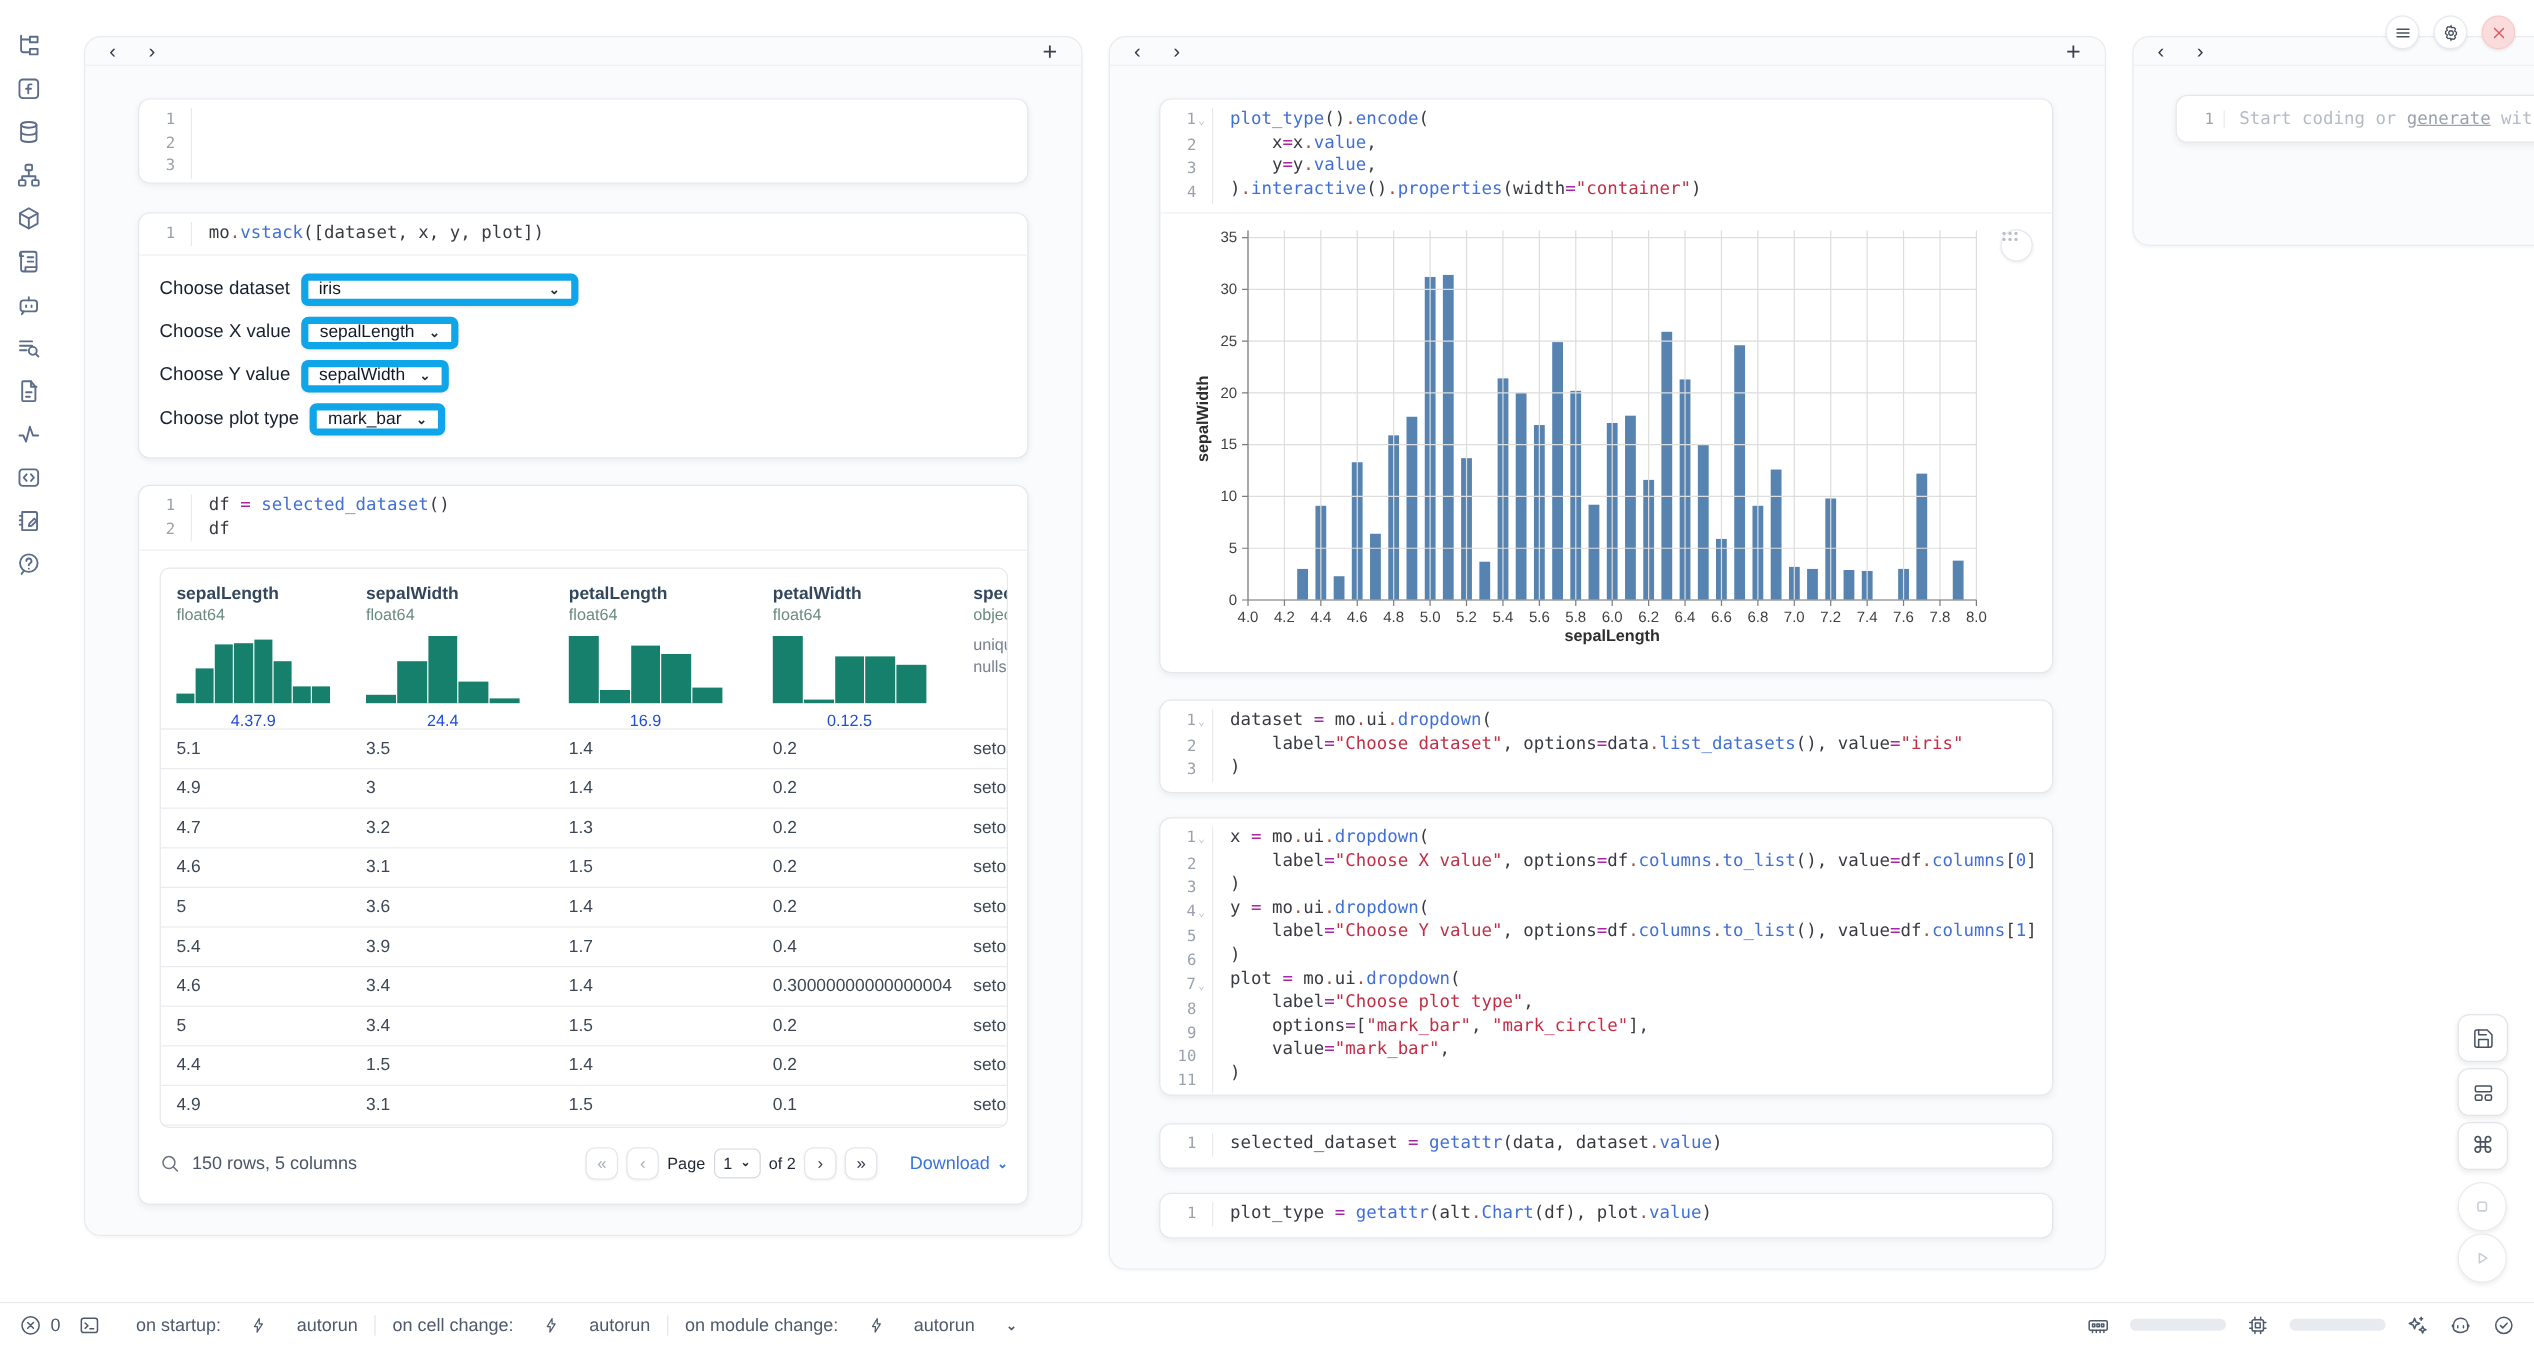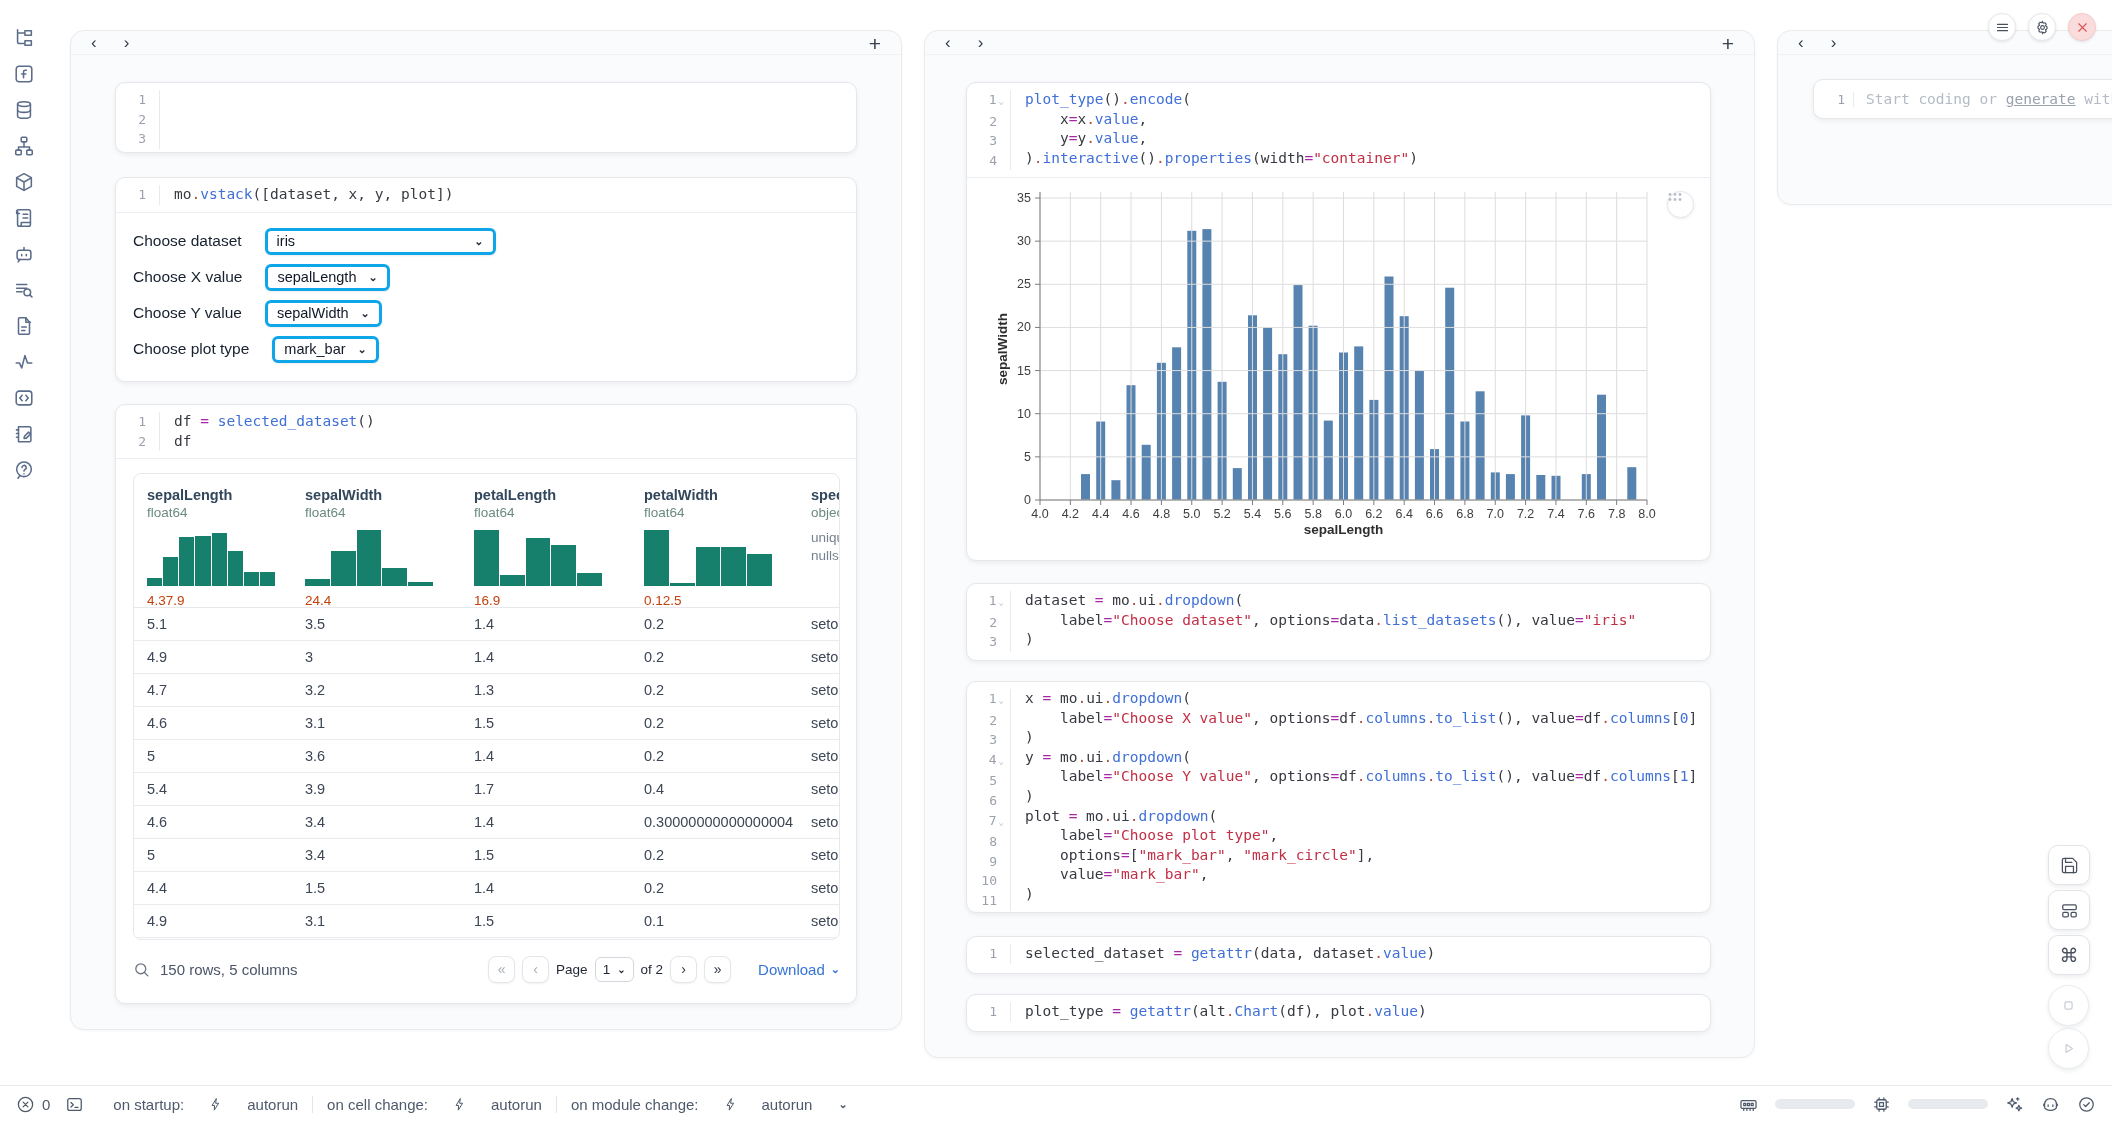--- a/index.html
+++ b/index.html
@@ -42,40 +42,40 @@
   .gutter .nofold { display:inline-block; width:7px; }
   .lines { padding-left:14px; white-space:pre; color:#383a42; }
   .kw  { color:#a626a4; }
   .fn  { color:#3f6fd7; }
   .str { color:#c22f45; }
   .num { color:#3f6fd7; }
   .dot { color:#ad4f44; }
 
   
   .dd-out { padding:15px 0 0 17px; display:flex; flex-direction:column; gap:9px; }
-  .drow { display:flex; align-items:center; gap:23px; height:27px; font-size:15.5px; color:#16202e; }
+  .drow { display:flex; align-items:center; gap:9px; height:27px; font-size:15.5px; color:#16202e; }
   .select { display:inline-flex; align-items:center; justify-content:space-between;
-    border:3px solid #0ea5e9; border-radius:6px; background:#fff; height:27px;
+    border:6px solid #0ea5e9; border-radius:6px; background:#fff; height:27px;
     padding:0 9px; font-size:14.5px; color:#101828; gap:12px; cursor:pointer;
     box-shadow:0 1px 2px rgba(0,0,0,.08); }
   .select .sc { font-size:11px; font-weight:bold; color:#1f2937; }
   .select.wide { width:231px; }
 
   
   .tablecard { margin:14px 0 0 17px; width:707px; height:467px; border:1px solid #e6e8ec;
     border-radius:8px; overflow:hidden; background:#fff; }
   .tgrid { display:grid; grid-template-columns:158px 169px 170px 167px 200px; }
   .thead { border-bottom:1px solid #e6e8ec; height:134px; }
   .thcol { padding:13px 0 0 13px; }
   .thname { font-size:14.5px; font-weight:bold; color:#32475c; }
   .thtype { font-size:13.5px; color:#6a8a80; margin-top:2px; }
   .hist { width:128px; height:56px; margin-top:10px; display:flex; align-items:flex-end; gap:1px; }
   .hist .hb { flex:1; background:#17806d; }
-  .hrange { width:128px; display:flex; justify-content:flex-start; font-size:13.5px;
-    color:#c2410c; margin-top:7px; }
+  .hrange { width:128px; display:flex; justify-content:center; font-size:13.5px;
+    color:#1d4ed8; margin-top:7px; }
   .thmeta { font-size:13.5px; color:#77808d; margin-top:9px; line-height:18px; }
   .trow { height:33px; border-bottom:1px solid #e9ebef; align-items:center; font-size:14.5px; color:#3c4654; }
   .trow > div { padding-left:13px; white-space:nowrap; overflow:hidden; }
 
   .tfooter { margin:8px 0 0 17px; width:707px; height:42px; display:flex; align-items:center; gap:10px; }
   .tfooter .mag { width:17px; height:17px; color:#6b7280; }
   .tfooter svg { width:17px; height:17px; stroke:currentColor; fill:none; stroke-width:1.8; stroke-linecap:round; }
   .tsummary { font-size:15px; color:#4a5568; }
   .pgroup { margin-left:auto; display:flex; align-items:center; gap:7px; }
   .pbtn { width:27px; height:27px; border:1px solid #e3e6ea; border-radius:8px; background:#fff;

